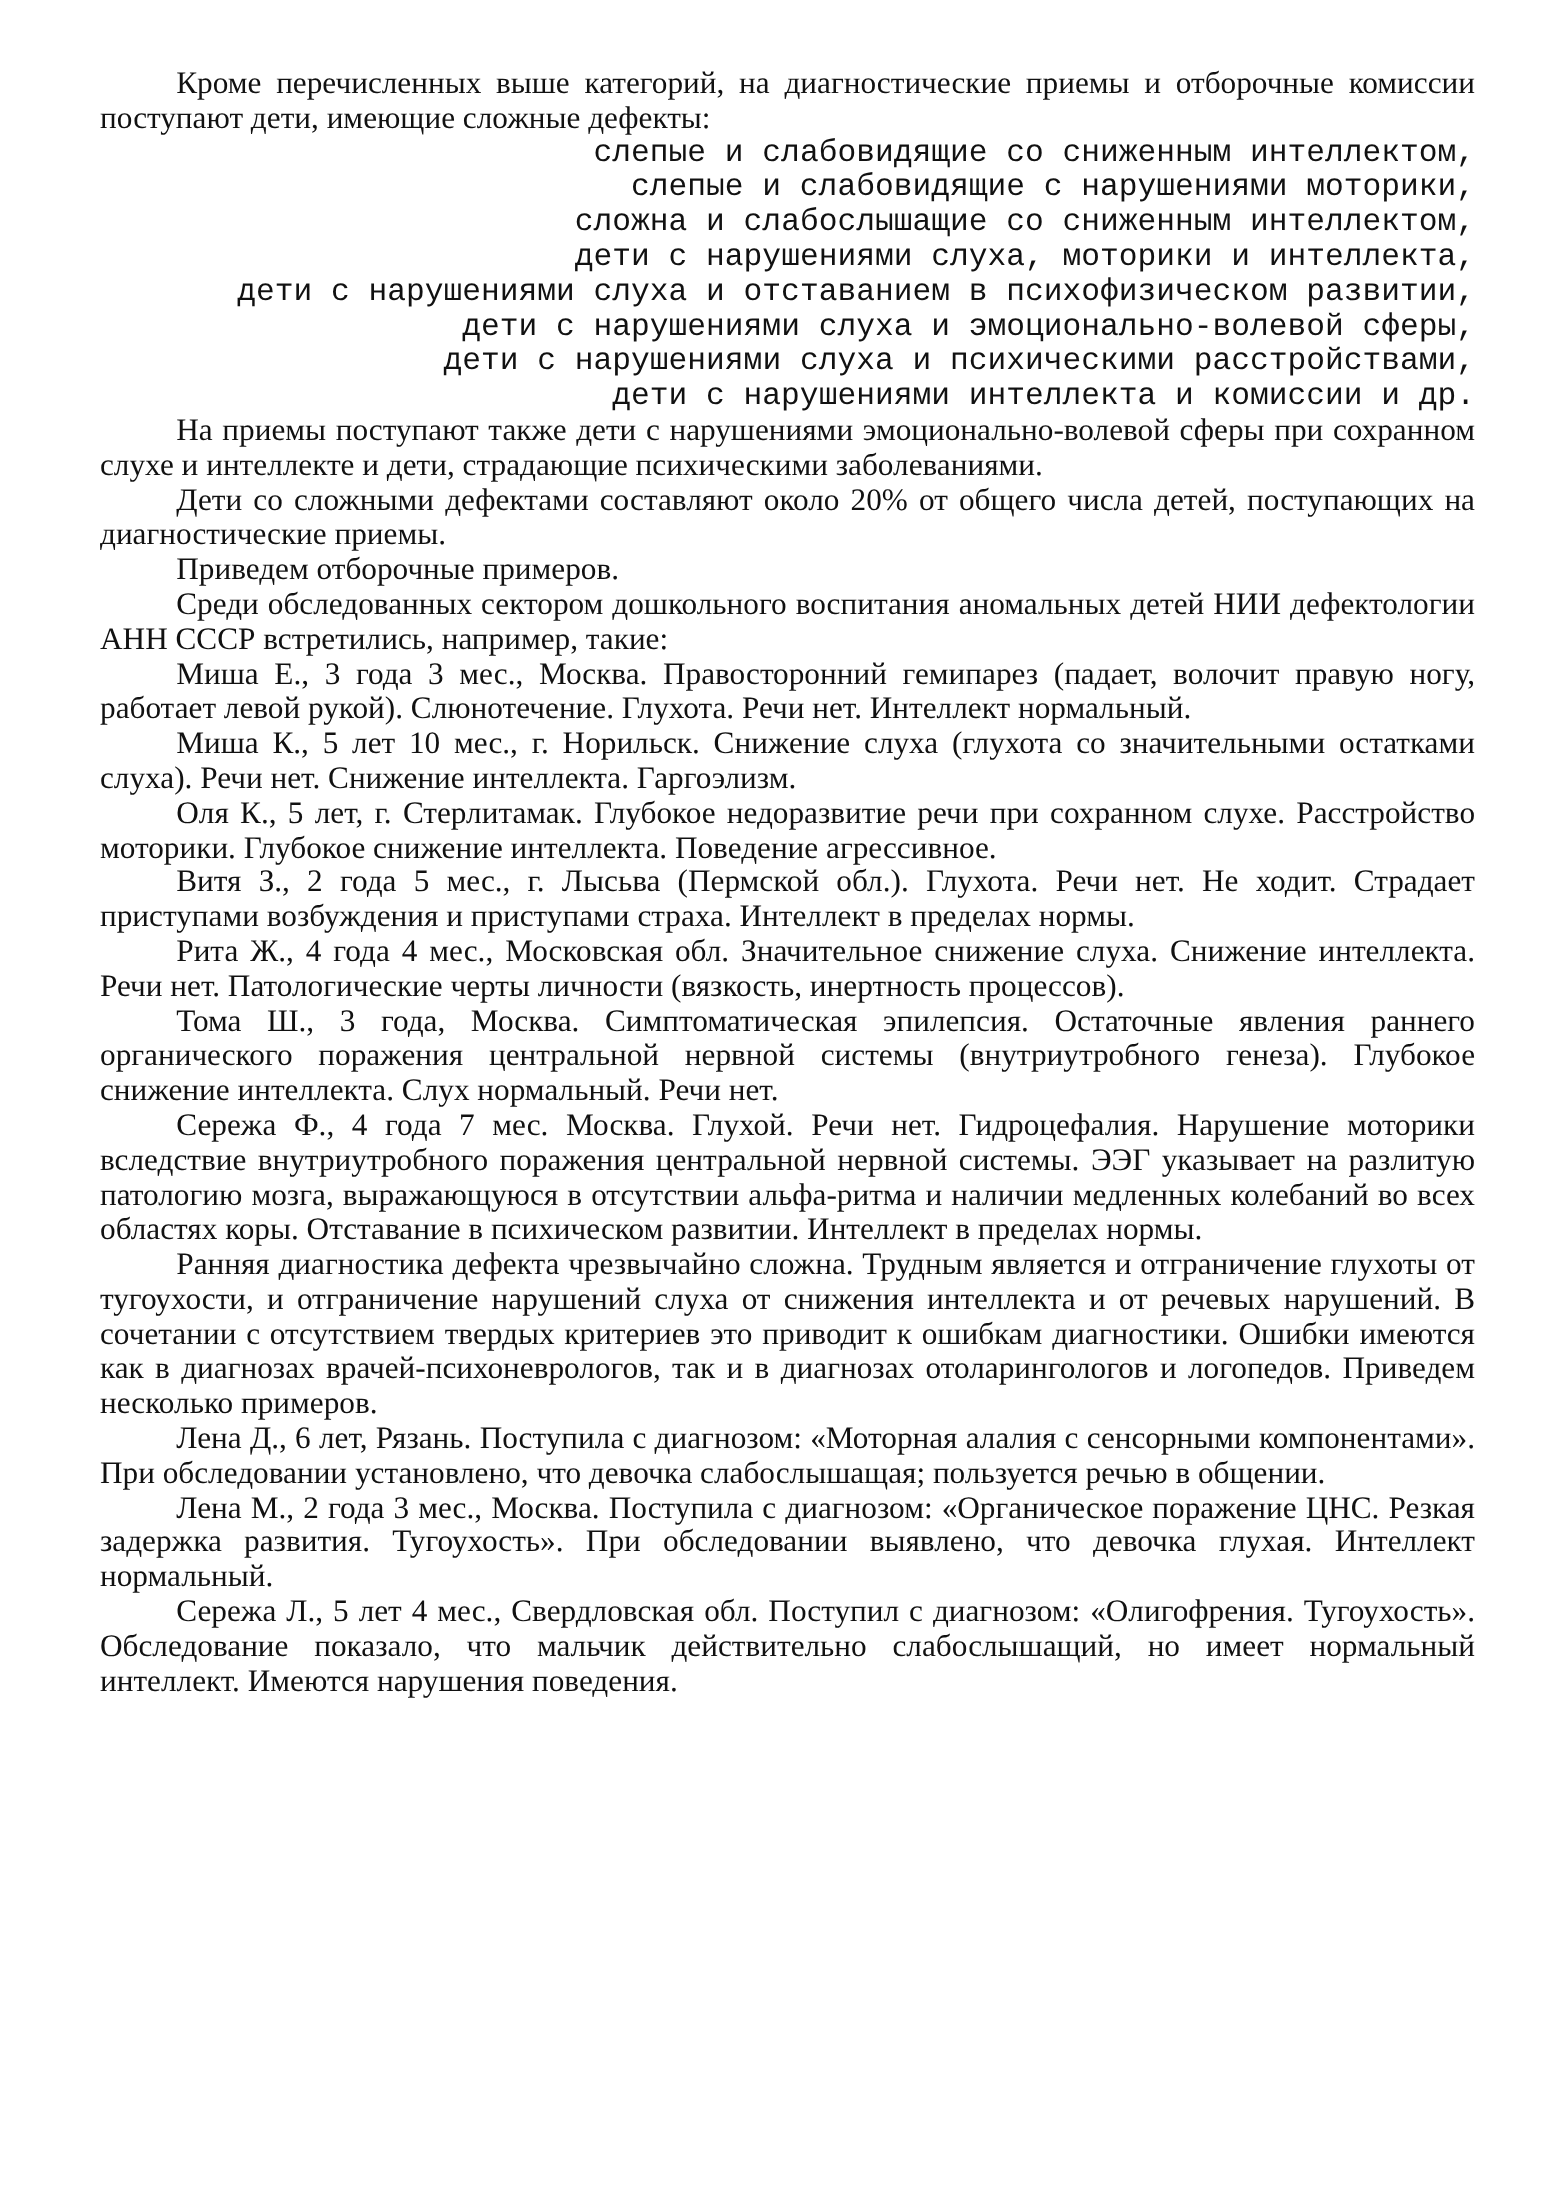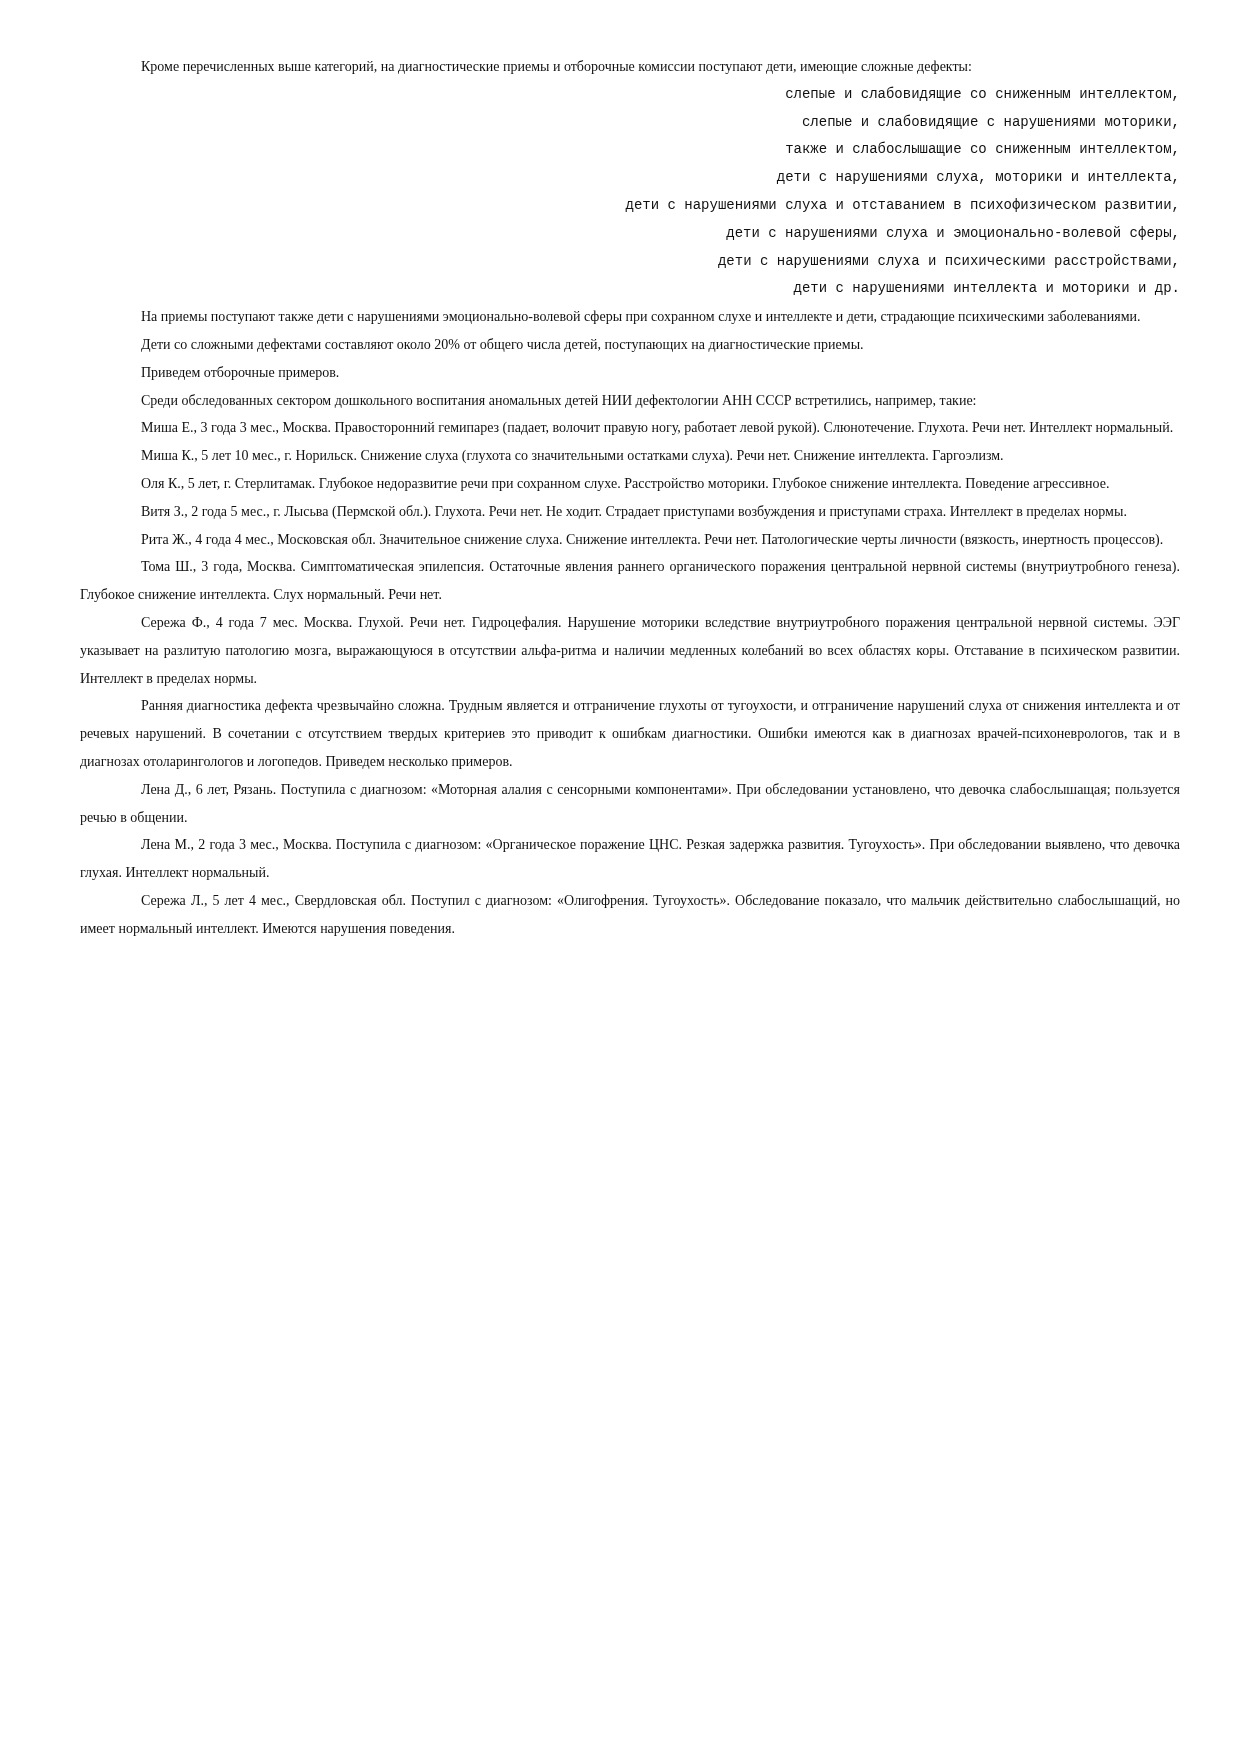--- a/index.html
+++ b/index.html
@@ -12,21 +12,21 @@
       height: 1754px;
       position: relative;
       overflow: hidden;
     }
     .page {
       position: absolute;
       left: 80px;
       top: 53px;
       width: 1100px;
       font-family: "Liberation Serif", "DejaVu Serif", serif;
-      font-size: 14px;
+      font-size: 25px;
       line-height: 27.8px;
       color: #111111;
     }
     .para {
       margin: 0;
       text-indent: 61px;
       text-align: justify;
       text-align-last: left;
       hyphens: none;
     }
@@ -39,26 +39,26 @@
   </style>
 </head>
 <body>
 
 <div class="page">
   <p class="para">Кроме перечисленных выше категорий, на диагностические приемы и отборочные комиссии поступают дети, имеющие сложные дефекты:</p>
 
   <div>
     <p class="list-item">слепые и слабовидящие со сниженным интеллектом,</p>
     <p class="list-item">слепые и слабовидящие с нарушениями моторики,</p>
-    <p class="list-item">также и слабослышащие со сниженным интеллектом,</p>
+    <p class="list-item">сложна и слабослышащие со сниженным интеллектом,</p>
     <p class="list-item">дети с нарушениями слуха, моторики и интеллекта,</p>
     <p class="list-item">дети с нарушениями слуха и отставанием в психофизическом развитии,</p>
     <p class="list-item">дети с нарушениями слуха и эмоционально-волевой сферы,</p>
     <p class="list-item">дети с нарушениями слуха и психическими расстройствами,</p>
-    <p class="list-item">дети с нарушениями интеллекта и моторики и др.</p>
+    <p class="list-item">дети с нарушениями интеллекта и комиссии и др.</p>
   </div>
 
   <p class="para">На приемы поступают также дети с нарушениями эмоционально-волевой сферы при сохранном слухе и интеллекте и дети, страдающие психическими заболеваниями.</p>
   <p class="para">Дети со сложными дефектами составляют около 20% от общего числа детей, поступающих на диагностические приемы.</p>
   <p class="para">Приведем отборочные примеров.</p>
   <p class="para">Среди обследованных сектором дошкольного воспитания аномальных детей НИИ дефектологии АНН СССР встретились, например, такие:</p>
 
   <div>
     <p class="para">Миша Е., 3 года 3 мес., Москва. Правосторонний гемипарез (падает, волочит правую ногу, работает левой рукой). Слюнотечение. Глухота. Речи нет. Интеллект нормальный.</p>
     <p class="para">Миша К., 5 лет 10 мес., г. Норильск. Снижение слуха (глухота со значительными остатками слуха). Речи нет. Снижение интеллекта. Гаргоэлизм.</p>

